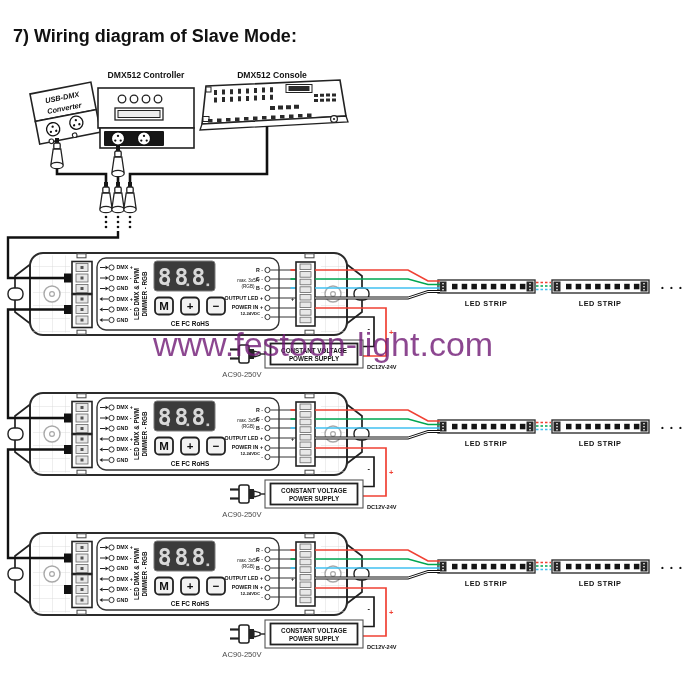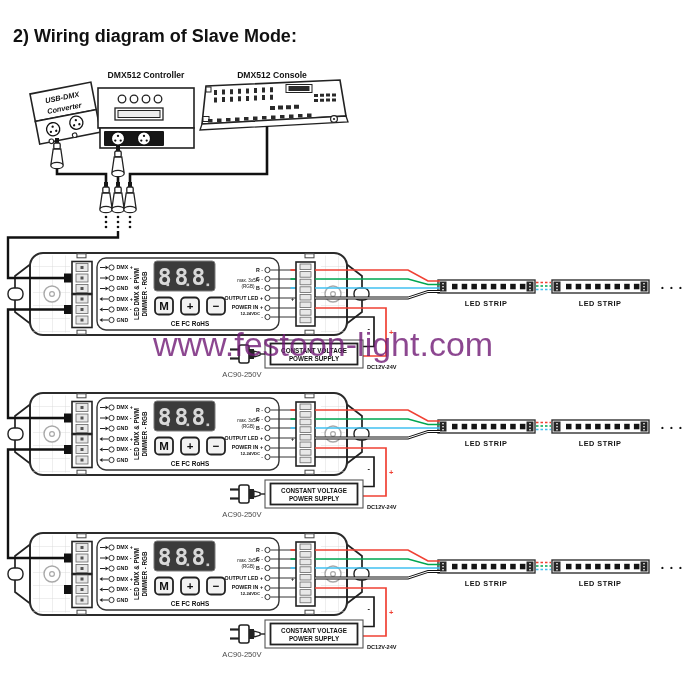--- a/index.html
+++ b/index.html
@@ -9,21 +9,21 @@
   #watermark{position:absolute;left:153px;top:325px;font-size:34px;color:#701a75;opacity:.8;
              letter-spacing:0px;white-space:nowrap;z-index:5;}
   svg text{font-family:"Liberation Sans","DejaVu Sans",sans-serif;}
   .seg{font-family:"DejaVu Sans Mono",monospace;}
 </style>
 </head>
 <body>
 
 <div id="page">
 
-<div id="title">2) Wiring diagram of Slave Mode:</div>
+<div id="title">7) Wiring diagram of Slave Mode:</div>
 
 <svg width="697" height="697" viewBox="0 0 697 697">
   <defs>
     <pattern id="grid" width="13" height="13" patternUnits="userSpaceOnUse">
       <path d="M13,0 H0 V13" fill="none" stroke="#d6d6d6" stroke-width="0.8"></path>
     </pattern>
     <g id="xlr">
       <rect x="-2" y="-5" width="4" height="6" fill="#161616"></rect>
       <rect x="-3.2" y="0" width="6.4" height="6" rx="1.5" fill="#fff" stroke="#222" stroke-width="1.3"></rect>
       <polygon points="-3.8,6 3.8,6 6,21 -6,21" fill="#fff" stroke="#222" stroke-width="1.3"></polygon>

